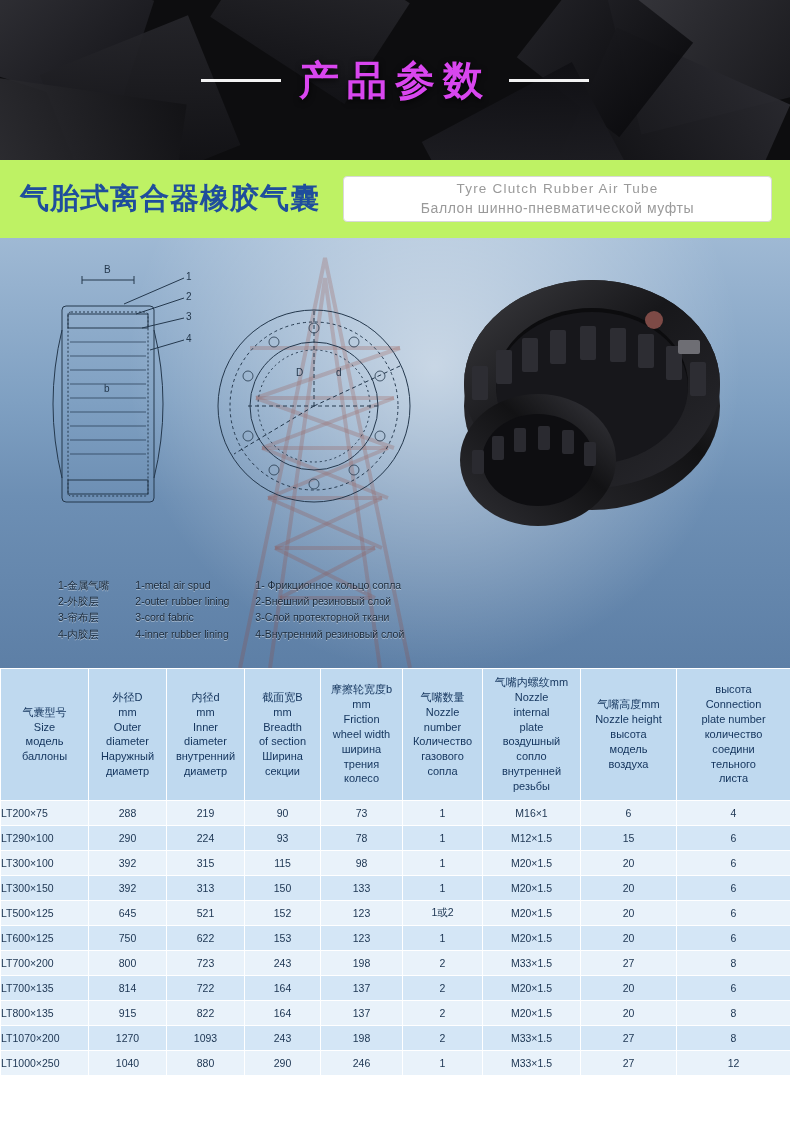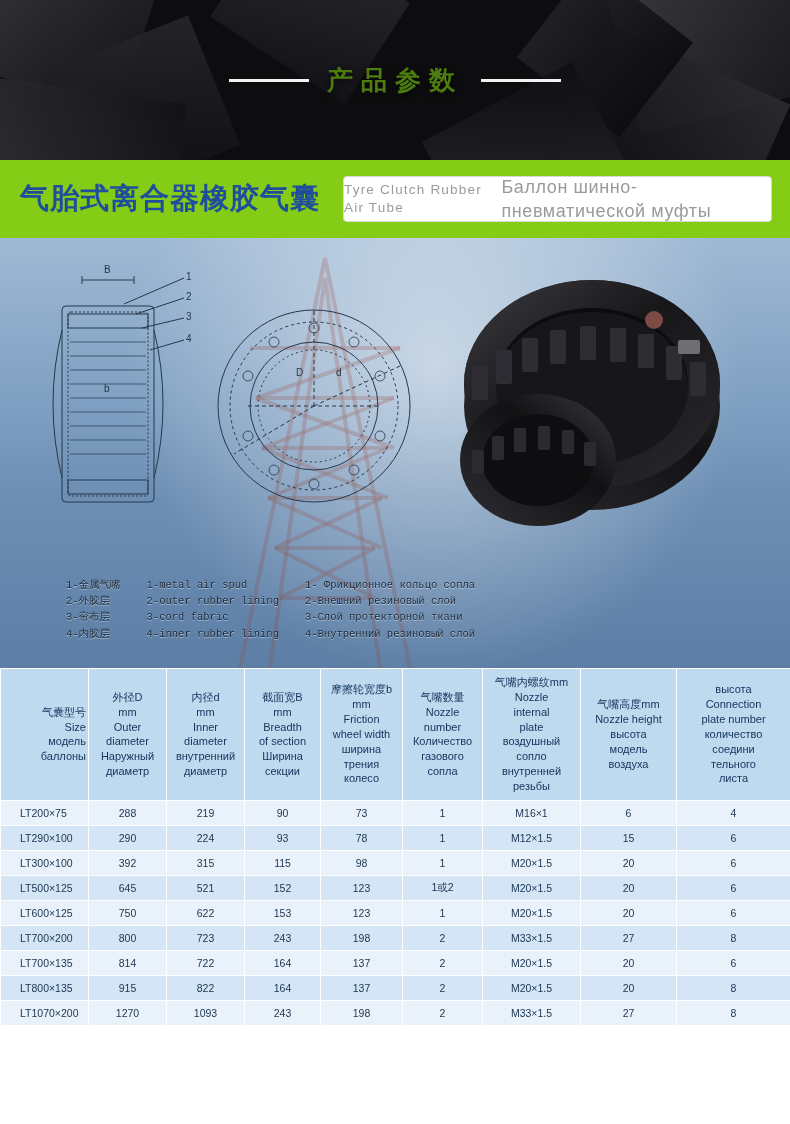--- a/index.html
+++ b/index.html
@@ -32,62 +32,62 @@
   .banner .f6 { right:120px; top:-10px; width:130px; height:120px; transform:rotate(38deg); background:linear-gradient(90deg,#212126,#0c0c0f); }
   .banner .f7 { left:230px; top:-50px; width:160px; height:120px; transform:rotate(33deg); background:linear-gradient(160deg,#2e2e33,#131317); }
   .banner .f8 { left:440px; top:95px; width:170px; height:120px; transform:rotate(-28deg); background:linear-gradient(30deg,#2a2a30,#0f0f13); }
 
   .banner-inner {
     position:absolute; inset:0;
     display:flex; align-items:center; justify-content:center;
     gap:18px;
   }
   .banner-title {
-    color:#4d7c0f;
-    font-size:26px;
+    color:#d946ef;
+    font-size:40px;
     font-weight:bold;
     letter-spacing:8px;
     text-shadow:0 2px 6px rgba(0,0,0,.8);
     font-family:Liberation Mono, monospace;
   }
   .banner-rule {
     width:80px; height:3px; background:#ffffff; opacity:.95;
   }
 
   
   .title-row {
     position:relative;
     height:78px;
     display:flex;
     align-items:center;
     padding:0 18px 0 20px;
-    background:#84cc16;
+    background:#bef264;
   }
   .title-cn {
     font-size:29px;
     font-weight:bold;
     color:#1f4e9c;
     letter-spacing:1px;
     white-space:nowrap;
   }
   .title-box {
     margin-left:23px;
     flex:1;
     border:1px solid #d8d8d8;
     border-radius:4px;
     height:46px;
     display:flex;
-    flex-direction:row;
+    flex-direction:column;
     align-items:center;
     justify-content:center;
     color:#9a9a9a;
     background:#fff;
   }
   .title-en { font-size:13.5px; letter-spacing:1.2px; line-height:1.35; }
-  .title-ru { font-size:18px; letter-spacing:.6px; line-height:1.35; }
+  .title-ru { font-size:14px; letter-spacing:.6px; line-height:1.35; }
 
   
   .hero {
     position:relative;
     width:790px; height:430px;
     overflow:hidden;
     background:linear-gradient(180deg,#9fb9d4 0%, #7fa0c2 38%, #6d8fb4 60%, #5d7fa6 100%);
   }
   
   .tower {
@@ -103,28 +103,27 @@
     position:absolute; left:24px; top:20px;
     width:420px; height:330px;
   }
   .photo {
     position:absolute; right:18px; top:26px;
     width:330px; height:330px;
   }
 
   .legend {
     position:absolute;
-    left:66px; bottom:26px;
+    left:58px; bottom:26px;
     display:flex;
     gap:26px;
     font-size:10.5px;
     color:#1b2a3a;
     line-height:1.55;
     text-shadow:0 1px 0 rgba(255,255,255,.45);
-    font-family:Liberation Mono, monospace;
   }
   .legend div { white-space:nowrap; }
 
   
   .table-wrap {
     width:790px;
     padding:0;
   }
   table {
     border-collapse:collapse;
@@ -136,30 +135,30 @@
     border:1px solid #ffffff;
     font-size:11px;
     font-weight:normal;
     color:#12335c;
     line-height:1.35;
     padding:6px 2px;
     height:118px;
     vertical-align:middle;
     text-align:center;
   }
-  thead th.first { text-align:right; }
+  thead th.first { text-align:center; }
   tbody td {
     border:1px solid #ffffff;
     font-size:10.5px;
     color:#1a3350;
     text-align:center;
     padding:5px 2px;
     height:25px;
   }
-  tbody td.first { text-align:left; padding-left:19px; }
+  tbody td.first { text-align:left; padding-left:0; }
   tbody tr:nth-child(odd) td  { background:#e9f2fa; }
   tbody tr:nth-child(even) td { background:#d4e6f6; }
 </style>
 </head>
 <body>
 
 <div class="banner">
   <div class="facet f1"></div>
   <div class="facet f2"></div>
   <div class="facet f3"></div>
@@ -453,20 +452,31 @@
           <td>392</td>
           <td>315</td>
           <td>115</td>
           <td>98</td>
           <td>1</td>
           <td>M20×1.5</td>
           <td>20</td>
           <td>6</td>
         </tr>
         <tr>
+          <td class="first">LT300×150</td>
+          <td>392</td>
+          <td>313</td>
+          <td>150</td>
+          <td>133</td>
+          <td>1</td>
+          <td>M20×1.5</td>
+          <td>20</td>
+          <td>6</td>
+        </tr>
+        <tr>
           <td class="first">LT500×125</td>
           <td>645</td>
           <td>521</td>
           <td>152</td>
           <td>123</td>
           <td>1或2</td>
           <td>M20×1.5</td>
           <td>20</td>
           <td>6</td>
         </tr>
@@ -518,15 +528,26 @@
           <td class="first">LT1070×200</td>
           <td>1270</td>
           <td>1093</td>
           <td>243</td>
           <td>198</td>
           <td>2</td>
           <td>M33×1.5</td>
           <td>27</td>
           <td>8</td>
         </tr>
+        <tr>
+          <td class="first">LT1000×250</td>
+          <td>1040</td>
+          <td>880</td>
+          <td>290</td>
+          <td>246</td>
+          <td>1</td>
+          <td>M33×1.5</td>
+          <td>27</td>
+          <td>12</td>
+        </tr>
       </tbody>
   </table>
 </div>
 
 </body></html>

